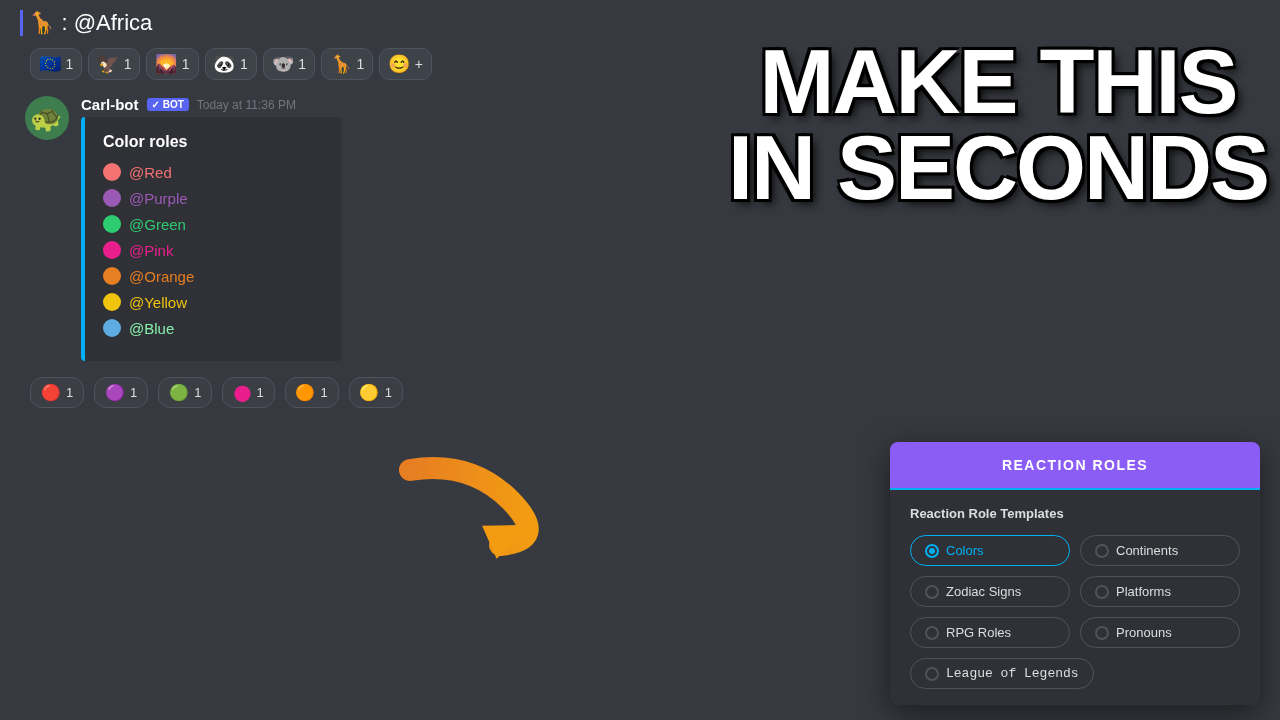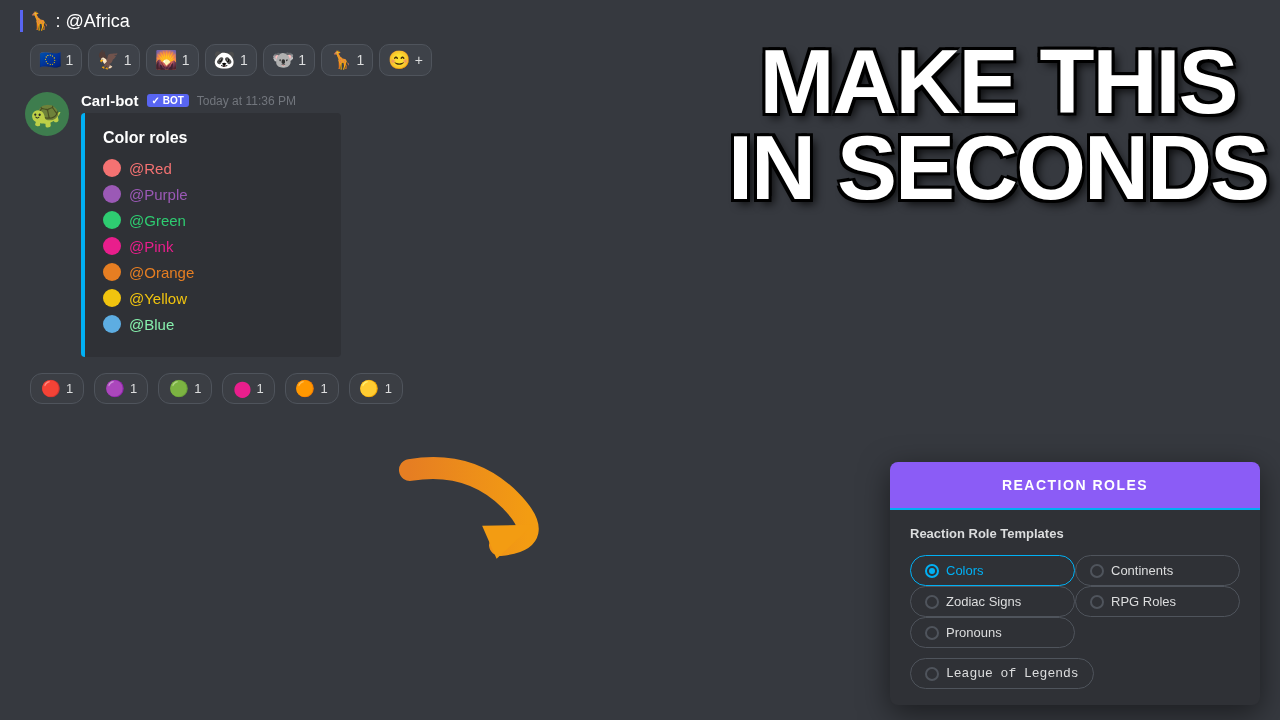--- a/index.html
+++ b/index.html
@@ -36,21 +36,21 @@
       display: flex;
       align-items: center;
       gap: 8px;
       margin-bottom: 12px;
       padding-left: 5px;
       border-left: 3px solid #5865f2;
     }
 
     .africa-text span {
       color: #ffffff;
-      font-size: 18px;
+      font-size: 22px;
       font-weight: 500;
     }
 
     
     .reaction-row {
       display: flex;
       flex-wrap: wrap;
       gap: 6px;
       margin-bottom: 16px;
       margin-left: 10px;
@@ -253,20 +253,21 @@
     .rr-templates-label {
       color: #dcddde;
       font-size: 13px;
       font-weight: 700;
       margin-bottom: 14px;
     }
 
     .rr-grid {
       display: grid;
       grid-template-columns: 1fr 1fr;
+      gap: 10px;
     }
 
     .rr-template-btn {
       display: flex;
       align-items: center;
       gap: 7px;
       background: transparent;
       border: 1.5px solid #4f545c;
       border-radius: 20px;
       padding: 7px 14px;
@@ -468,20 +469,24 @@
       <button class="rr-template-btn">
         <div class="radio-dot"></div>
         <span>Continents</span>
       </button>
 
       <button class="rr-template-btn">
         <div class="radio-dot"></div>
         <span>Zodiac Signs</span>
       </button>
 
+      <button class="rr-template-btn">
+        <div class="radio-dot"></div>
+        <span>Platforms</span>
+      </button>
 
       <button class="rr-template-btn">
         <div class="radio-dot"></div>
         <span>RPG Roles</span>
       </button>
 
       <button class="rr-template-btn">
         <div class="radio-dot"></div>
         <span>Pronouns</span>
       </button>

